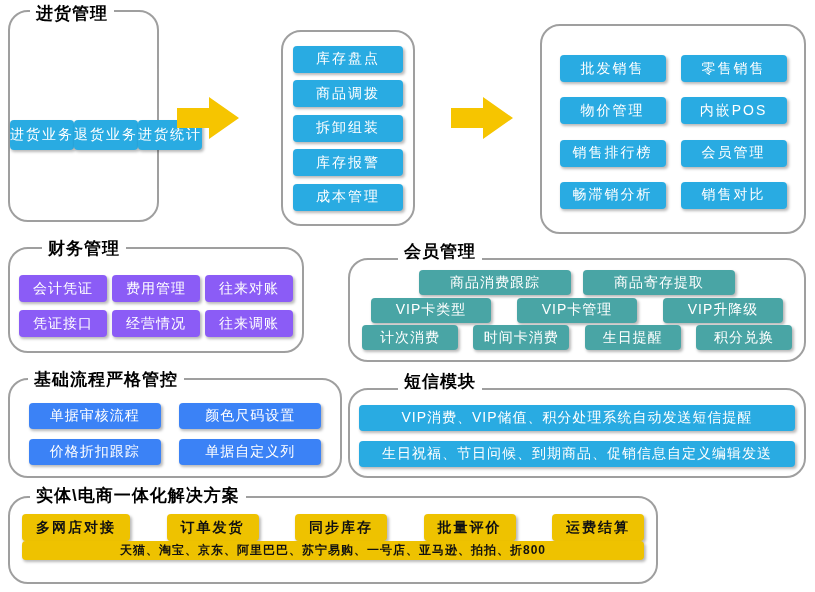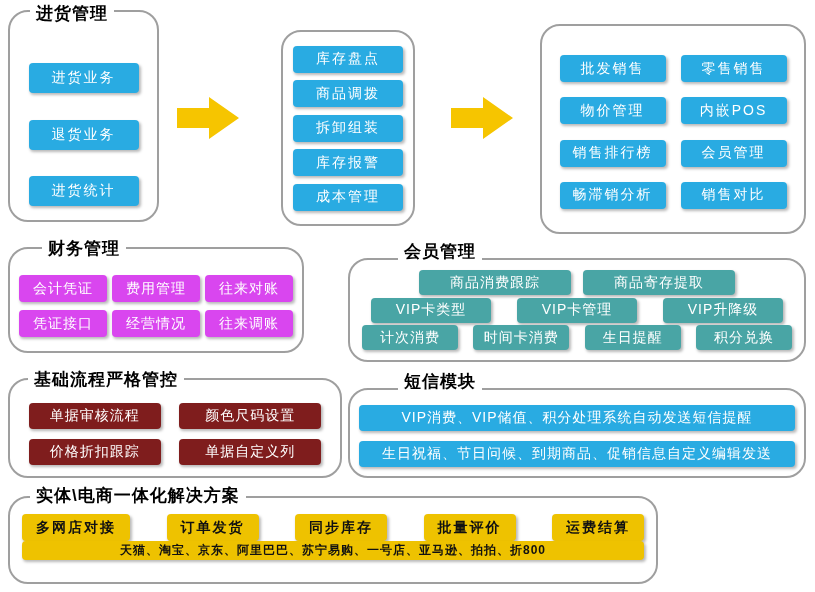--- a/index.html
+++ b/index.html
@@ -8,27 +8,27 @@
   .canvas { position:relative; width:815px; height:592px; background:#ffffff; overflow:hidden; }
 
   .group { position:absolute; border:2px solid #9f9f9f; border-radius:20px; background:#ffffff; }
   .gtitle { position:absolute; background:#ffffff; padding:0 6px; font-size:17px; font-weight:bold;
             color:#000000; white-space:nowrap; line-height:22px; letter-spacing:1px; }
 
   .btn { display:flex; align-items:center; justify-content:center; color:#ffffff; font-size:14px;
          letter-spacing:2px; border-radius:4px; box-shadow:1.5px 2px 3px rgba(0,0,0,.28);
          white-space:nowrap; }
   .blue   { background:#29abe2; }
-  .red    { background:#d946ef; }
+  .red    { background:#8b5cf6; }
   .teal   { background:#49a5a5; }
-  .purple { background:#7f1d1d; }
+  .purple { background:#3b82f6; }
   .gold   { background:#eec200; color:#111111; font-weight:bold; }
 
   
-  .g1 { left:8px; top:10px; width:151px; height:212px; display:flex; flex-direction:column;
+  .g1 { left:8px; top:10px; width:151px; height:212px; display:flex; flex-direction:row;
         justify-content:space-evenly; align-items:center; padding:24px 0 8px; }
   .g1 .btn { width:110px; height:30px;margin-top:21px; }
   .t1 { left:20px; top:-9px; }
 
   
   .g2 { left:281px; top:30px; width:134px; height:196px; display:flex; flex-direction:column;
         justify-content:space-evenly; align-items:center; padding:6px 0; }
   .g2 .btn { width:110px; height:27px; }
 
   

